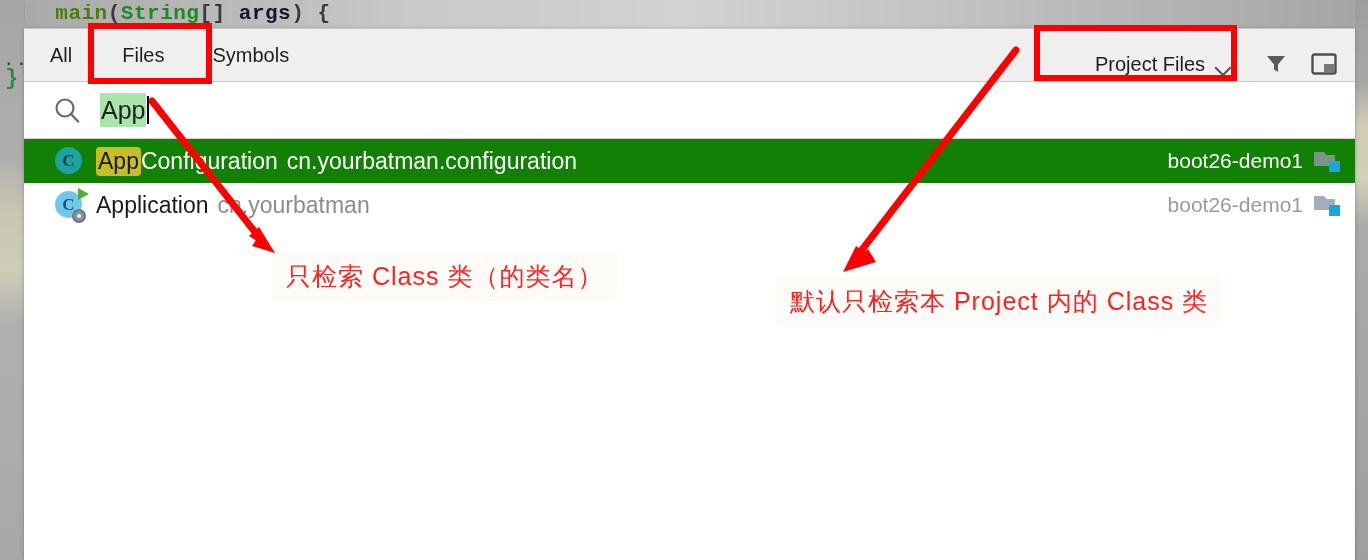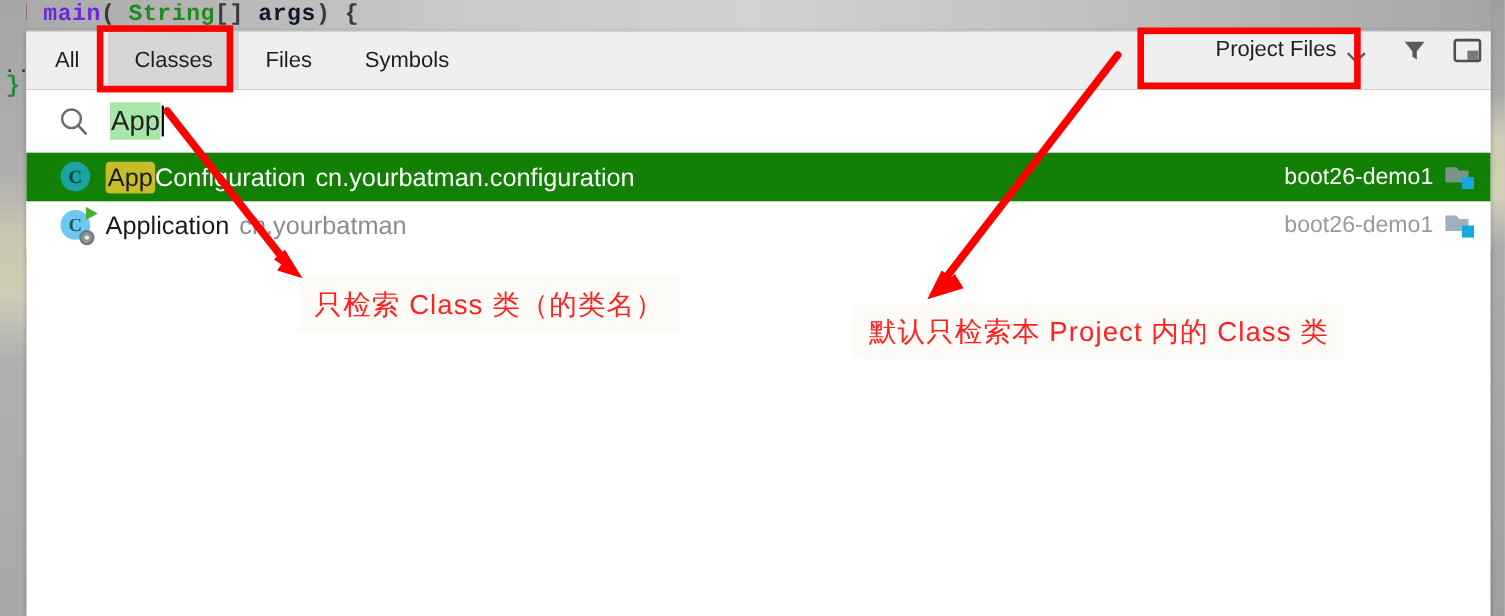--- a/index.html
+++ b/index.html
@@ -19,22 +19,22 @@
   }
   .code-line {
     position: absolute; left: 0; top: 0px; height: 28px;
     white-space: nowrap;
     font-family: "Liberation Mono", monospace;
     font-size: 21px; font-weight: bold;
     line-height: 28px;
     letter-spacing: 0.5px;
   }
   .c-kw     { color: #7a0a6e; }
-  .c-method { color: #6d28d9; }
-  .c-type   { color: #1f8a1f; margin-left: 12px; }
+  .c-method { color: #4d7c0f; margin-left: 16px; }
+  .c-type   { color: #1f8a1f; }
   .c-plain  { color: #3a3a3a; }
   .c-param  { color: #0f172a; }
 
   .gutter-strip {
     position: absolute; left: 0; top: 0; width: 24px; height: 560px;
     background: linear-gradient(180deg,#a6a6a6 0%,#aeaeae 28%,#c9c6b1 38%,#cfcdb6 48%,#b0b0b0 58%,#a8a8a8 100%);
   }
   .gutter-dots {
     position: absolute; left: 4px; top: 52px;
     font-family: "Liberation Mono", monospace;
@@ -77,22 +77,22 @@
     padding: 0 24px;
     font-size: 20px; color: #1e1e1e;
     cursor: default;
   }
   .tab.active {
     background: #d6d6d6;
   }
   .tab-first { padding-left: 26px; padding-right: 26px; }
 
   .tabbar-right {
-    position: absolute; right: 4px; top: 0; height: 100%;
-    display: flex; align-items: flex-start; gap: 14px;
+    position: absolute; right: 14px; top: 0; height: 100%;
+    display: flex; align-items: flex-end; gap: 14px;
   }
   .scope-select {
     display: flex; align-items: center; gap: 12px;
     padding: 5px 14px 5px 16px;
     font-size: 20px; color: #1e1e1e;
     background: #efefef;
   }
   .chev {
     display: inline-block; width: 14px; height: 9px;
     position: relative; top: 2px;
@@ -222,23 +222,20 @@
   <div class="gutter-dots">..</div>
   <div class="gutter-brace">}</div>
   <div class="right-strip"></div>
 
   <div class="popup">
 
     <div class="tabbar">
       <div class="tabs">
         <div class="tab tab-first">
           <span>All</span>
-        </div>
-        <div class="tab active">
-          <span>Classes</span>
         </div>
         <div class="tab">
           <span>Files</span>
         </div>
         <div class="tab">
           <span>Symbols</span>
         </div>
       </div>
 
       <div class="tabbar-right">

